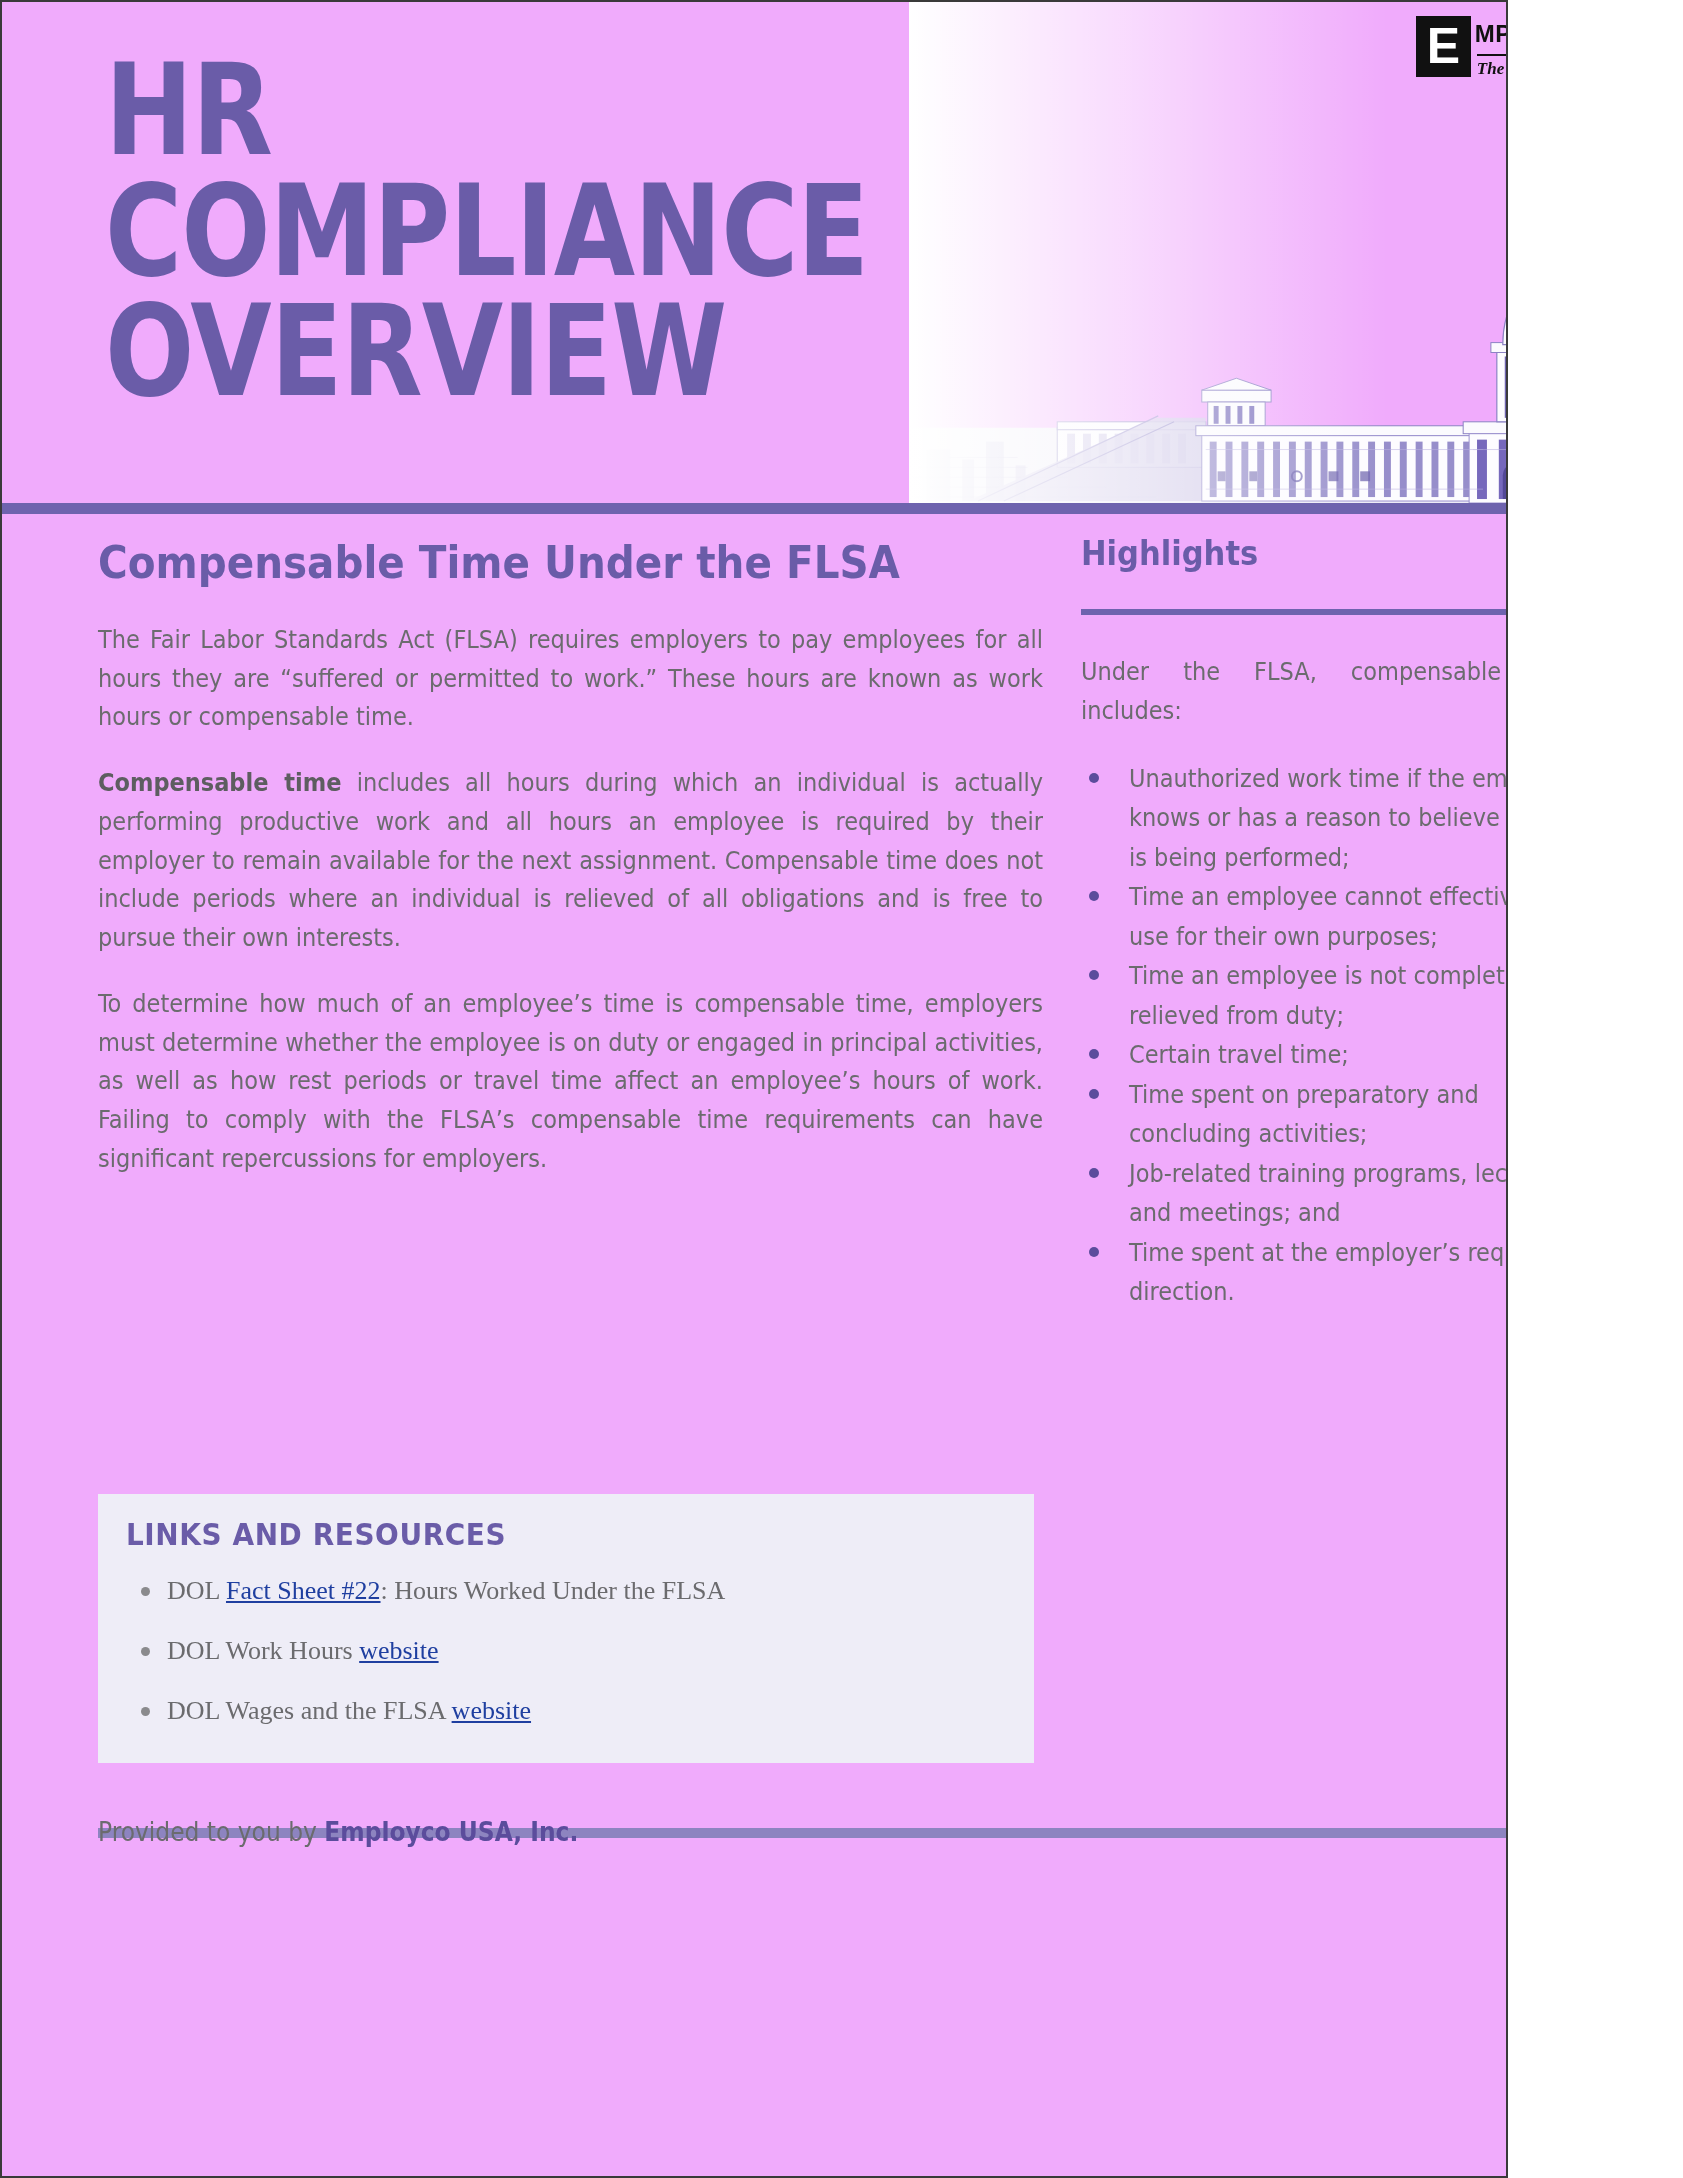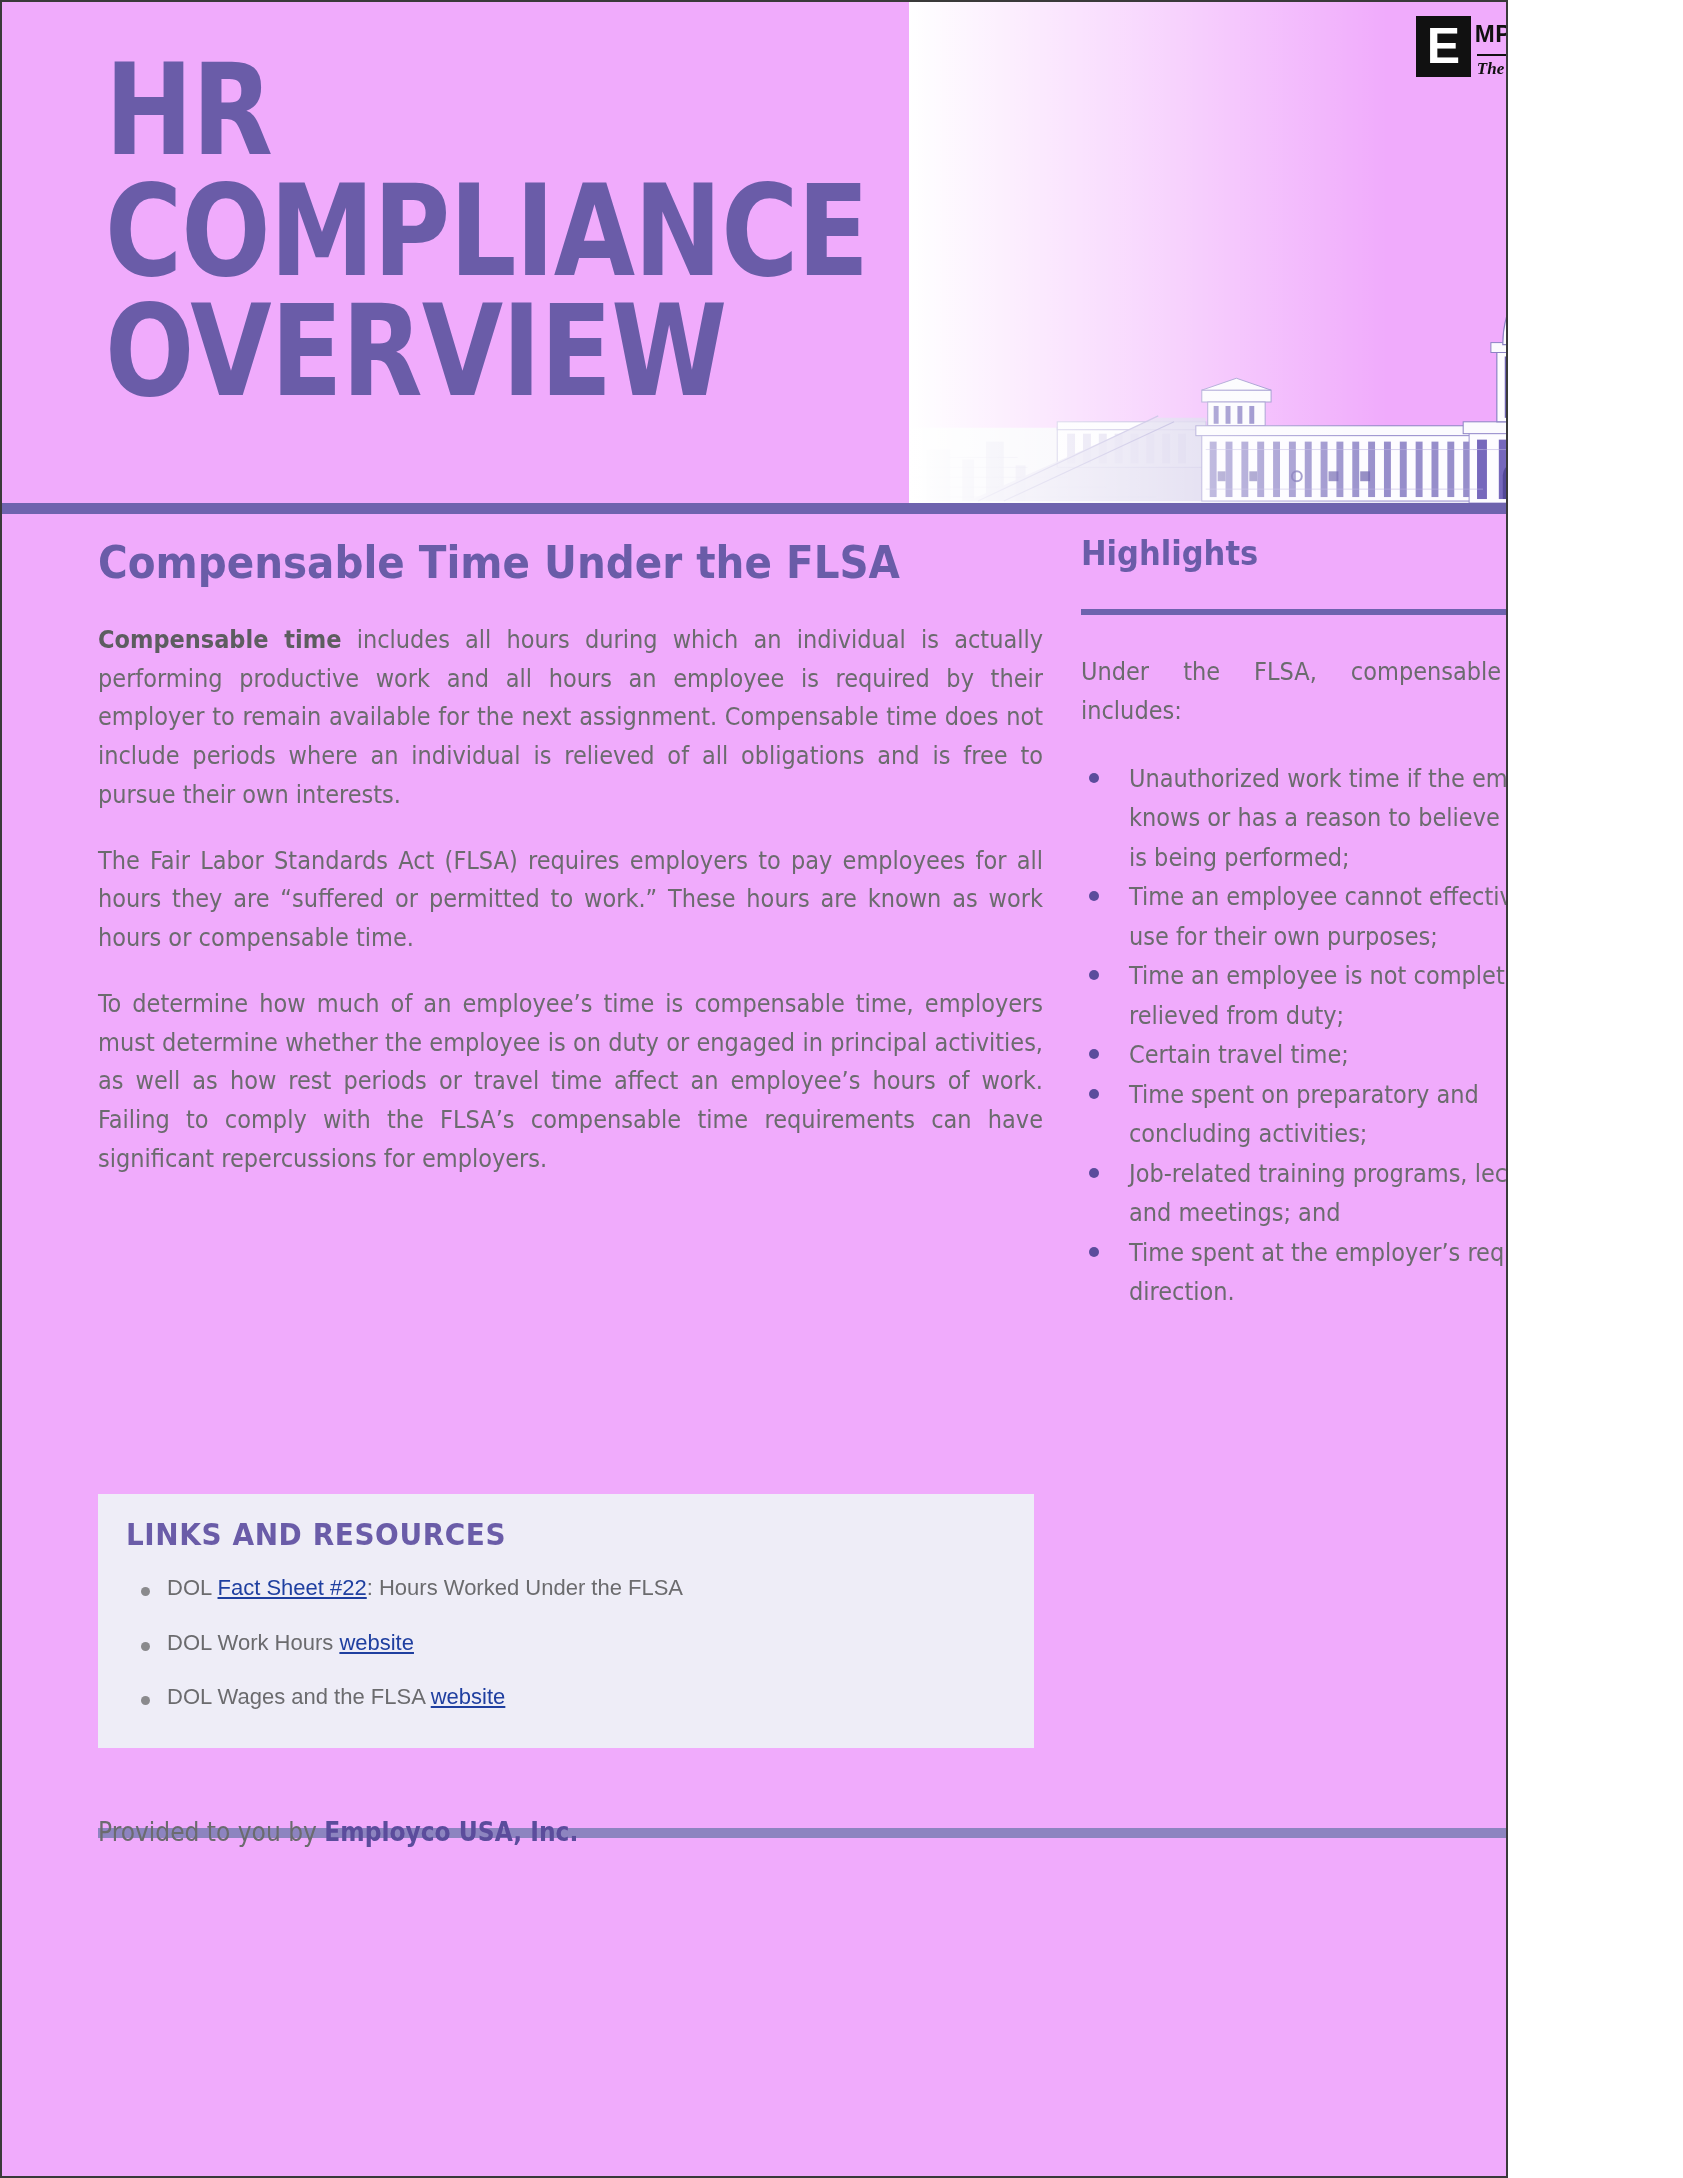--- a/index.html
+++ b/index.html
@@ -224,22 +224,22 @@
   }
   .links-list {
     list-style: none;
     margin: 0;
     padding: 0;
   }
   .links-list li {
     position: relative;
     padding-left: 69px;
     color: #6b6b6e;
-    font-family: Liberation Sans, sans-serif;
-    font-size: 22px;
+    font-family: Liberation Serif, serif;
+    font-size: 26px;
     line-height: 1.3;
     margin-bottom: 26px;
   }
   .links-list li:last-child { margin-bottom: 0; }
   .links-list li .dot {
     position: absolute;
     left: 43px;
     top: 13px;
     width: 9px;
     height: 9px;
@@ -464,23 +464,23 @@
     </div>
   </div>
 
   <div class="banner-rule"></div>
 
   <div class="content">
 
     <div class="col-left">
       <h1 class="article-title">Compensable Time Under the FLSA</h1>
 
+      <p class="body-p">The Fair Labor Standards Act (FLSA) requires employers to pay employees for all hours they are “suffered or permitted to work.” These hours are known as work hours or compensable time.</p>
+
       <p class="body-p"><b>Compensable time</b> <span>includes all hours during which an individual is actually performing productive work and all hours an employee is required by their employer to remain available for the next assignment. Compensable time does not include periods where an individual is relieved of all obligations and is free to pursue their own interests.</span></p>
-
-      <p class="body-p">The Fair Labor Standards Act (FLSA) requires employers to pay employees for all hours they are “suffered or permitted to work.” These hours are known as work hours or compensable time.</p>
 
       <p class="body-p">To determine how much of an employee’s time is compensable time, employers must determine whether the employee is on duty or engaged in principal activities, as well as how rest periods or travel time affect an employee’s hours of work. Failing to comply with the FLSA’s compensable time requirements can have significant repercussions for employers.</p>
 
     </div>
 
     <div class="col-right">
       <h2 class="hl-title">Highlights</h2>
     </div>
     <div class="hl-rule"></div>
     <div class="col-right" style="top:95px;">

